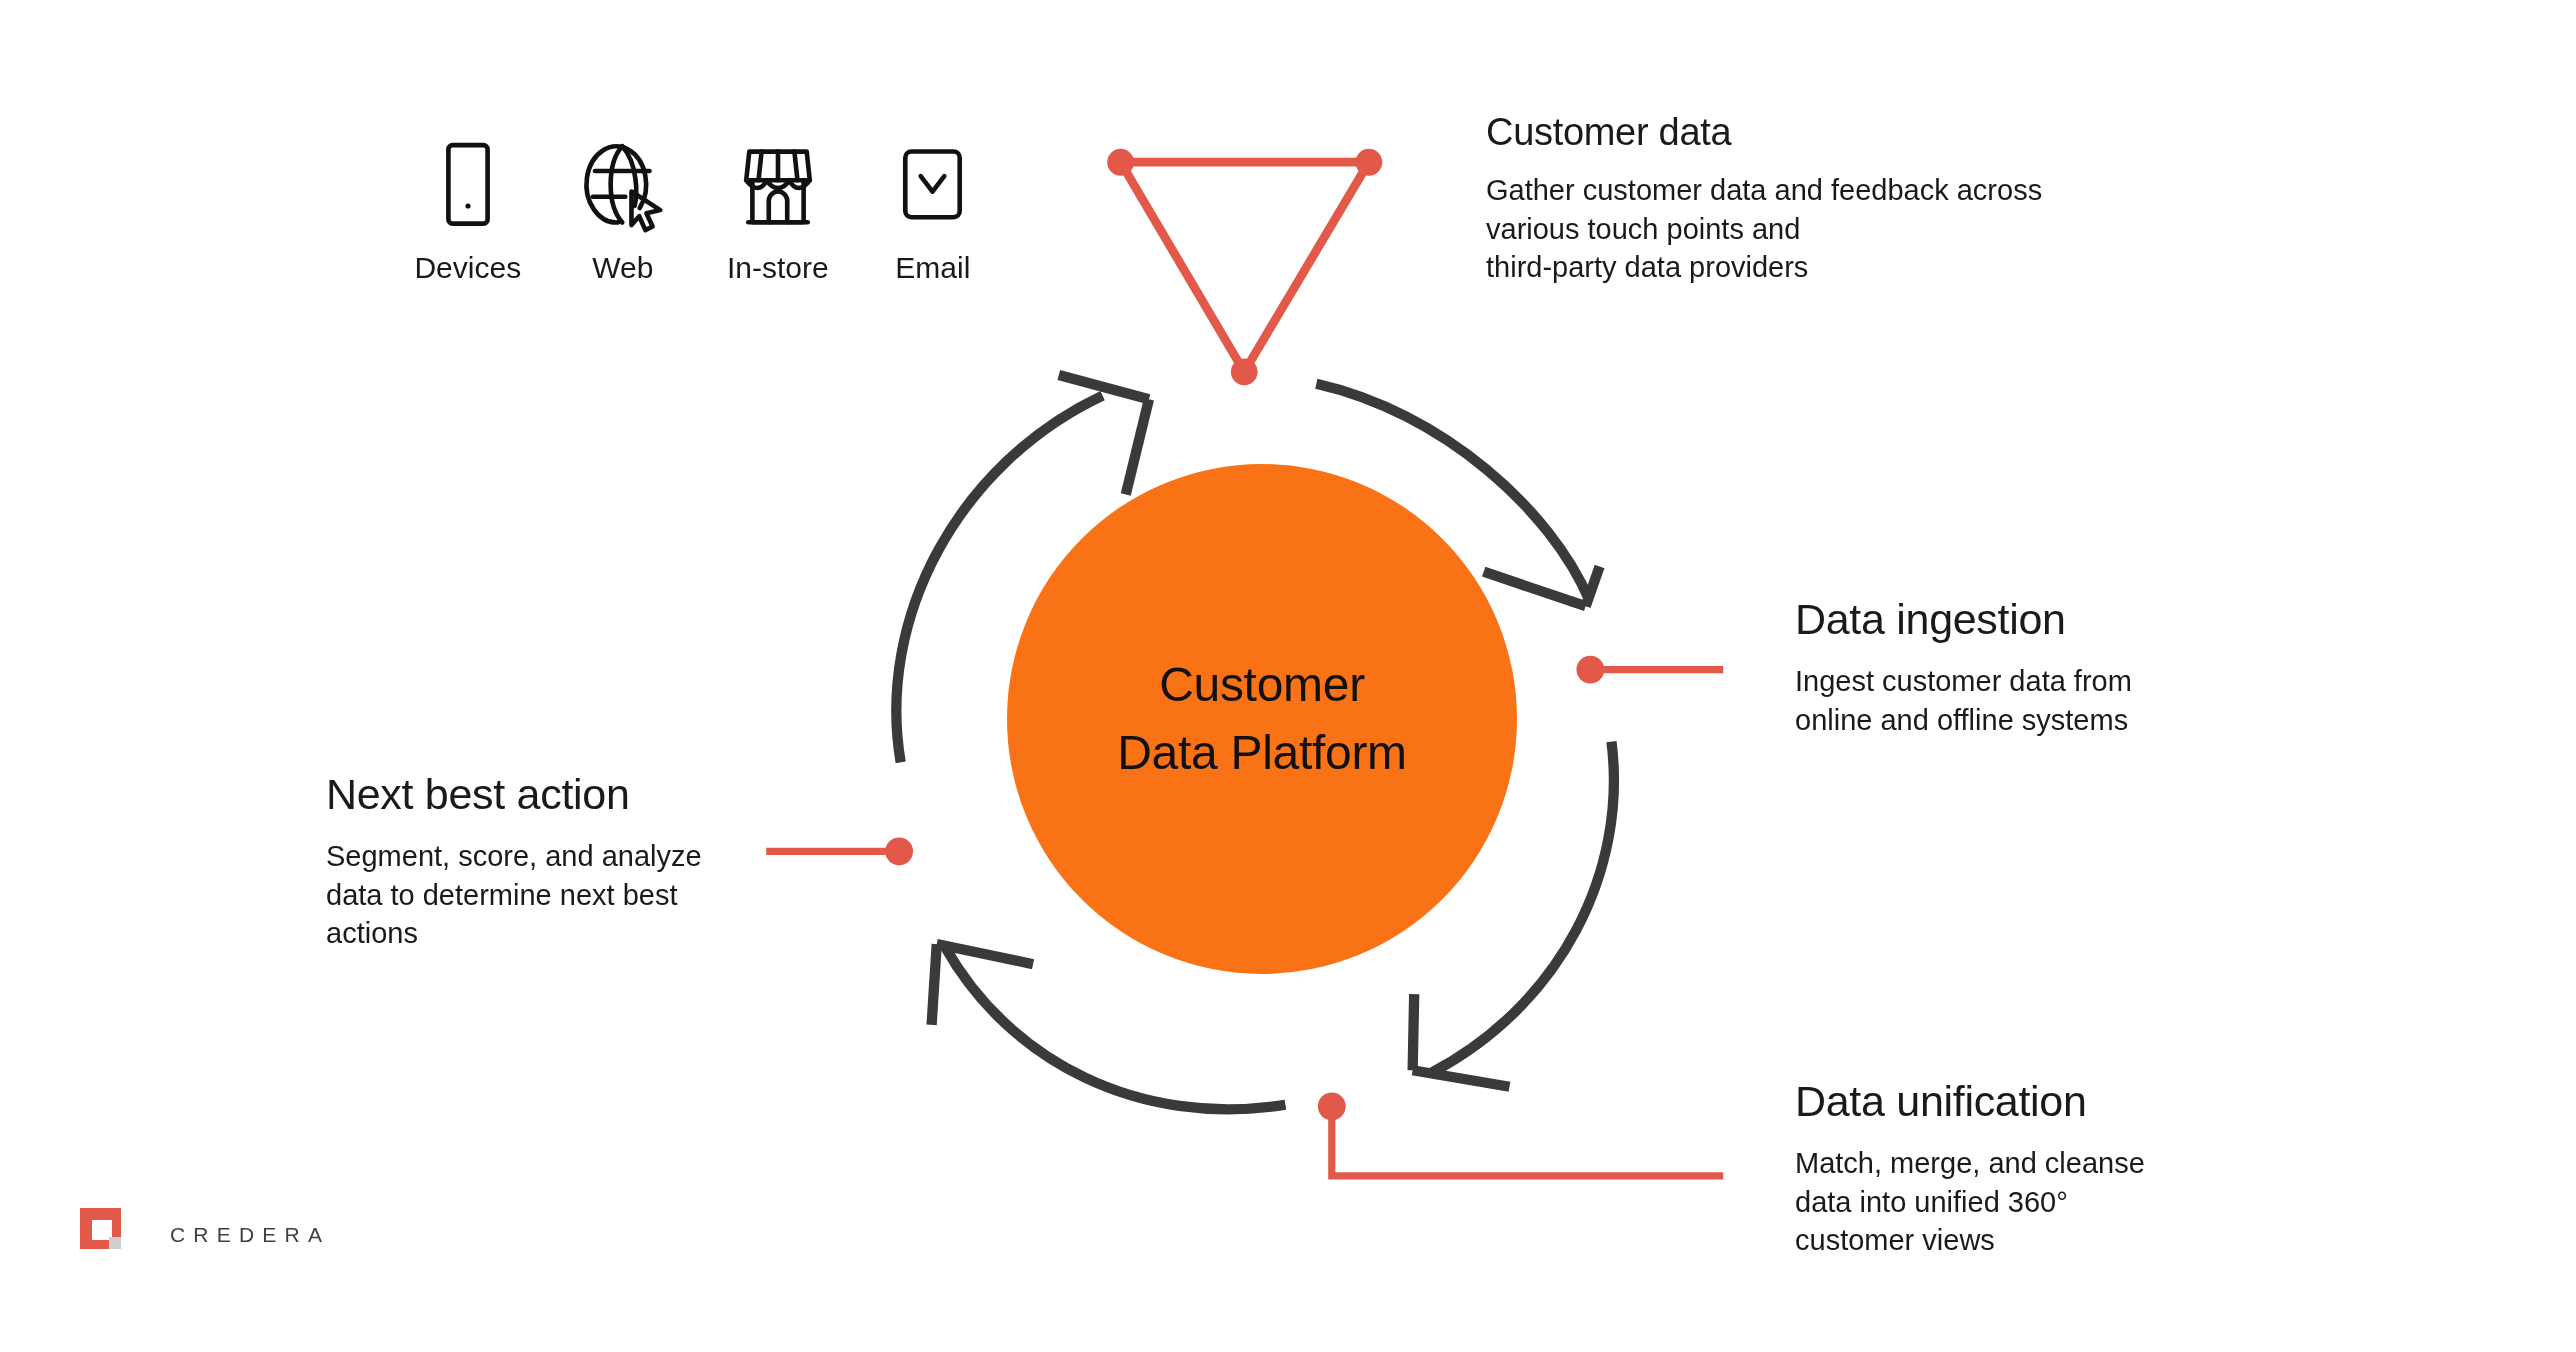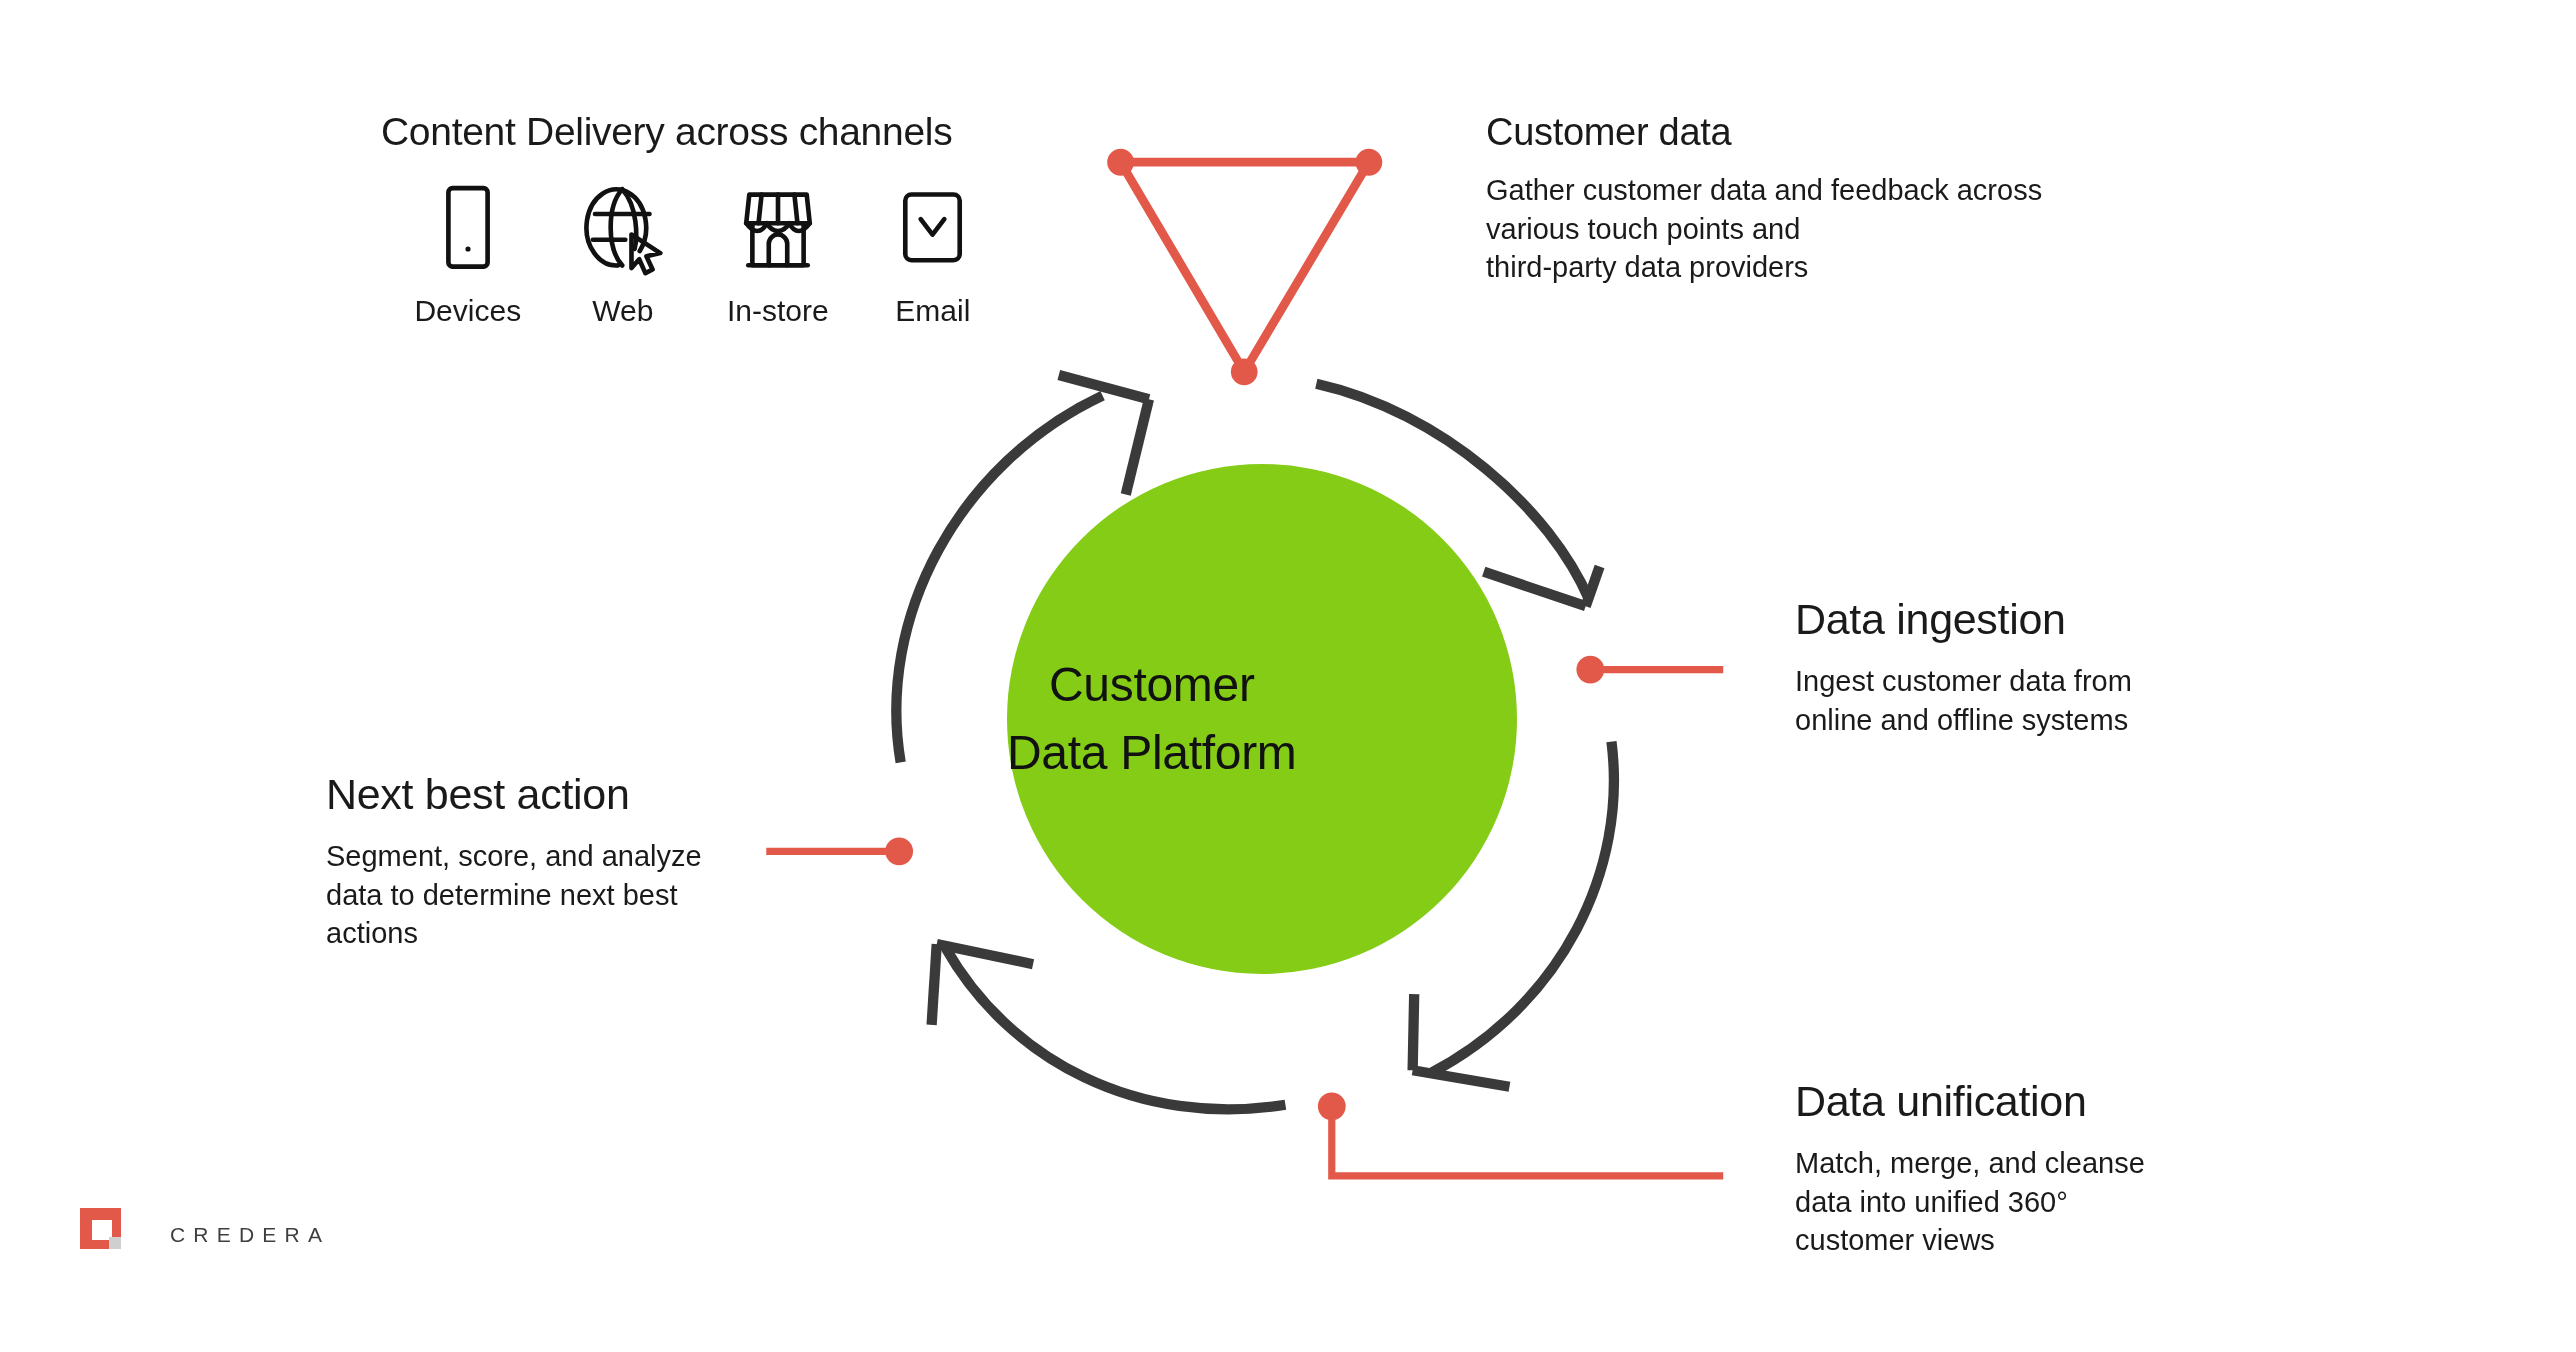--- a/index.html
+++ b/index.html
@@ -101,23 +101,24 @@
   #callout-next-best-action .callout-body { margin-top: 17.5px; }
 
   
   #center-circle {
     position: absolute;
     left: 1007px;
     top: 464px;
     width: 510px;
     height: 510px;
     border-radius: 50%;
-    background: #84cc16;
+    background: #f97316;
     display: flex;
     align-items: center;
+    justify-content: center;
   }
   #center-circle .center-label {
     font-size: 48px;
     line-height: 1.42;
     text-align: center;
     color: #111111;
     white-space: pre-line;
     letter-spacing: -0.3px;
   }
 
@@ -208,21 +209,20 @@
       <circle cx="1745" cy="1653" r="27" fill="#e2594a"></circle>
     </g>
   </svg>
 
   <div id="center-circle">
     <div class="center-label">Customer
 Data Platform</div>
   </div>
 
   <div id="channels">
-    <div class="channels-title">Content Delivery across channels</div>
 
     <div class="channel-row">
 
       <div class="channel">
         <div class="channel-icon">
           <svg width="62" height="98" viewBox="0 0 120 190" fill="none" stroke="#111" stroke-width="9">
             <rect x="22" y="10" width="76" height="152" rx="8" ry="8"></rect>
             <circle cx="60" cy="128" r="5" fill="#111" stroke="none"></circle>
           </svg>
         </div>

